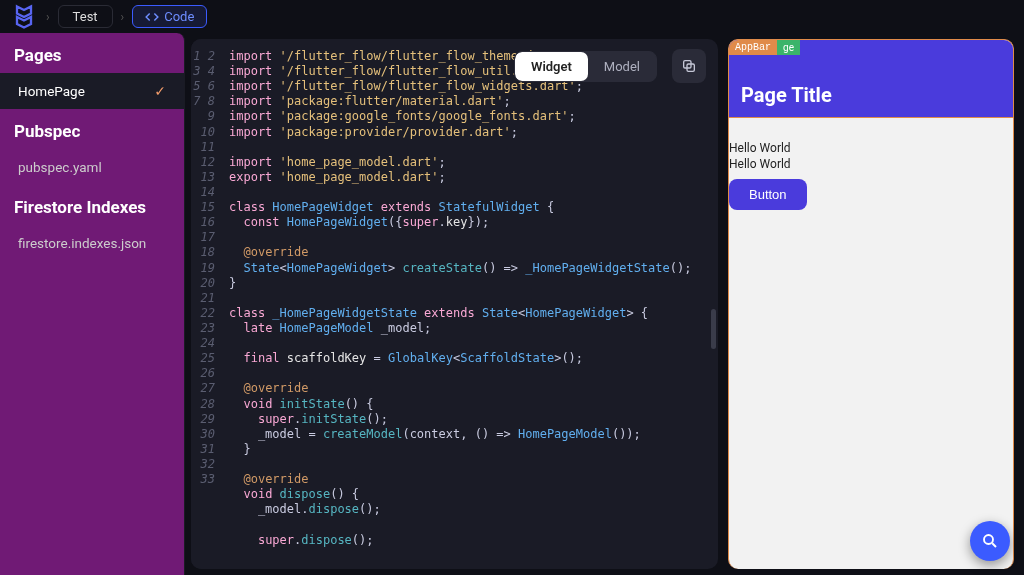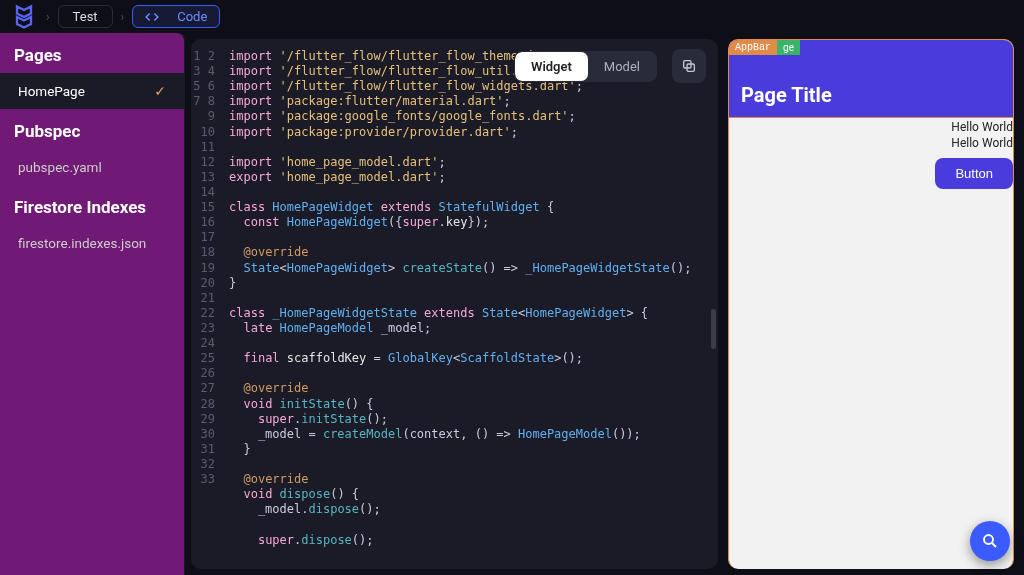--- a/index.html
+++ b/index.html
@@ -3,36 +3,36 @@
 <meta charset="utf-8">
 <style>
 * { box-sizing: border-box; margin: 0; padding: 0; }
 html, body { width: 1024px; height: 575px; overflow: hidden; font-family: -apple-system, BlinkMacSystemFont, "Segoe UI", Roboto, sans-serif; background: #0e0f16; color: #e0e0e0; }
 
 
 .topbar { height: 33px; display: flex; align-items: center; padding: 0 10px; gap: 4px; }
 .logo-badge { width: 28px; height: 22px; display:flex; align-items:center; justify-content:center; }
 .crumb-chevron { color: #555; font-size: 12px; padding: 0 4px; }
 .crumb-item { padding: 3px 14px; border: 1px solid #2a2b35; border-radius: 6px; font-size: 13px; color: #ddd; }
-.crumb-code { display:flex; align-items:center; gap:18px; padding: 3px 12px; border: 1.5px solid #3b5bff; border-radius: 6px; font-size: 13px; color: #6e8dff; background: #161a35; }
+.crumb-code { display:flex; align-items:center; gap:5px; padding: 3px 12px; border: 1.5px solid #3b5bff; border-radius: 6px; font-size: 13px; color: #6e8dff; background: #161a35; }
 .crumb-code svg { width:14px; height:14px; }
 
 .body-row { display:flex; height: calc(575px - 33px); }
 
 
 .sidebar { width: 185px; background: #701a75; border-right: 1px solid #1a1b24; display:flex; flex-direction:column; border-radius: 0 8px 0 0; overflow:hidden;}
 .side-section-title { font-size: 17px; font-weight: 700; color: #fff; padding: 12px 14px 8px; }
 .side-item { padding: 10px 18px; font-size: 13.5px; color: #ccc; display:flex; align-items:center; justify-content:space-between; }
 .side-item.active { background: #1a1b26; color:#fff; }
 .side-item .check { color: #f39c6b; font-size: 14px; }
 
 
 .main { flex:1; display:flex; }
 .editor-pane { flex:1; position:relative; background:#1a1b26; margin: 6px; border-radius: 10px; overflow:hidden; display:flex; }
-.gutter { width: 30px; background:#1a1b26; color:#5a5d70; font-family: Menlo, Consolas, monospace; font-size: 12px; text-align:right; padding: 10px 6px 10px 0; line-height: 1.26; user-select:none;}
+.gutter { width: 30px; background:#1a1b26; color:#5a5d70; font-family: Menlo, Consolas, monospace; font-size: 12px; text-align:right; padding: 10px 6px 10px 0; line-height: 1.26; user-select:none;font-style:italic;}
 .codearea { flex:1; font-family: Menlo, Consolas, monospace; font-size: 12px; line-height: 1.26; padding: 10px 8px; white-space: pre; color:#c9cbe0; overflow:hidden; }
 .tok-kw { color:#f9a8d4; }
 .tok-str { color:#e5c07b; }
 .tok-type { color:#61afef; }
 .tok-fn { color:#56b6c2; }
 .tok-prop { color:#e5e5e5; }
 .tok-ann { color:#d19a66; }
 
 .editor-toolbar { position:absolute; top:10px; right:12px; display:flex; gap:15px; align-items:center; }
 .seg { display:flex; background:#2a2b38; border-radius:8px; overflow:hidden; border:1px solid #2a2b38;}
@@ -42,21 +42,21 @@
 
 
 .preview-wrap { width: 300px; padding: 6px 10px 6px 4px; }
 .preview-device { width: 100%; height: 100%; background:#f2f2f2; border-radius:10px; overflow:hidden; position:relative; border-top:1.5px solid #e08b4a; border-left:1.5px solid #e08b4a; border-right:1.5px solid #e08b4a;}
 .preview-tags { position:absolute; top:0; left:0; display:flex; z-index:5;}
 .tag { font-size:10px; padding:2px 6px; color:#fff; }
 .tag1 { background:#e08b4a;font-family:Liberation Mono, monospace; }
 .tag2 { background:#3bb46a; }
 .appbar { background:#4a3bdc; color:#fff; height:78px; display:flex; align-items:flex-end; padding:0 12px 10px; border-bottom:1.5px solid #e08b4a;}
 .appbar-title { font-size:20px; font-weight:700; }
-.preview-body { display:flex; flex-direction:column; align-items:flex-end; gap:2px; padding-top:2px; color:#222; font-size:12px;}
+.preview-body { display:flex; flex-direction:column; align-items:flex-start; gap:2px; padding-top:23px; color:#222; font-size:12px;}
 .preview-button { margin-top:6px; background:#4a3bdc; color:#fff; border:none; border-radius:8px; padding:8px 20px; font-size:13px;}
 
 
 .fab { position:fixed; right:14px; bottom:14px; width:40px; height:40px; border-radius:50%; background:#3b5bff; display:flex; align-items:center; justify-content:center; color:#fff; box-shadow:0 4px 12px rgba(0,0,0,.4);}
 
 .mini-scroll { position:absolute; right:2px; top:270px; width:5px; height:40px; background:#3a3c4a; border-radius:3px;}
 
 </style>
 </head>
 <body>

